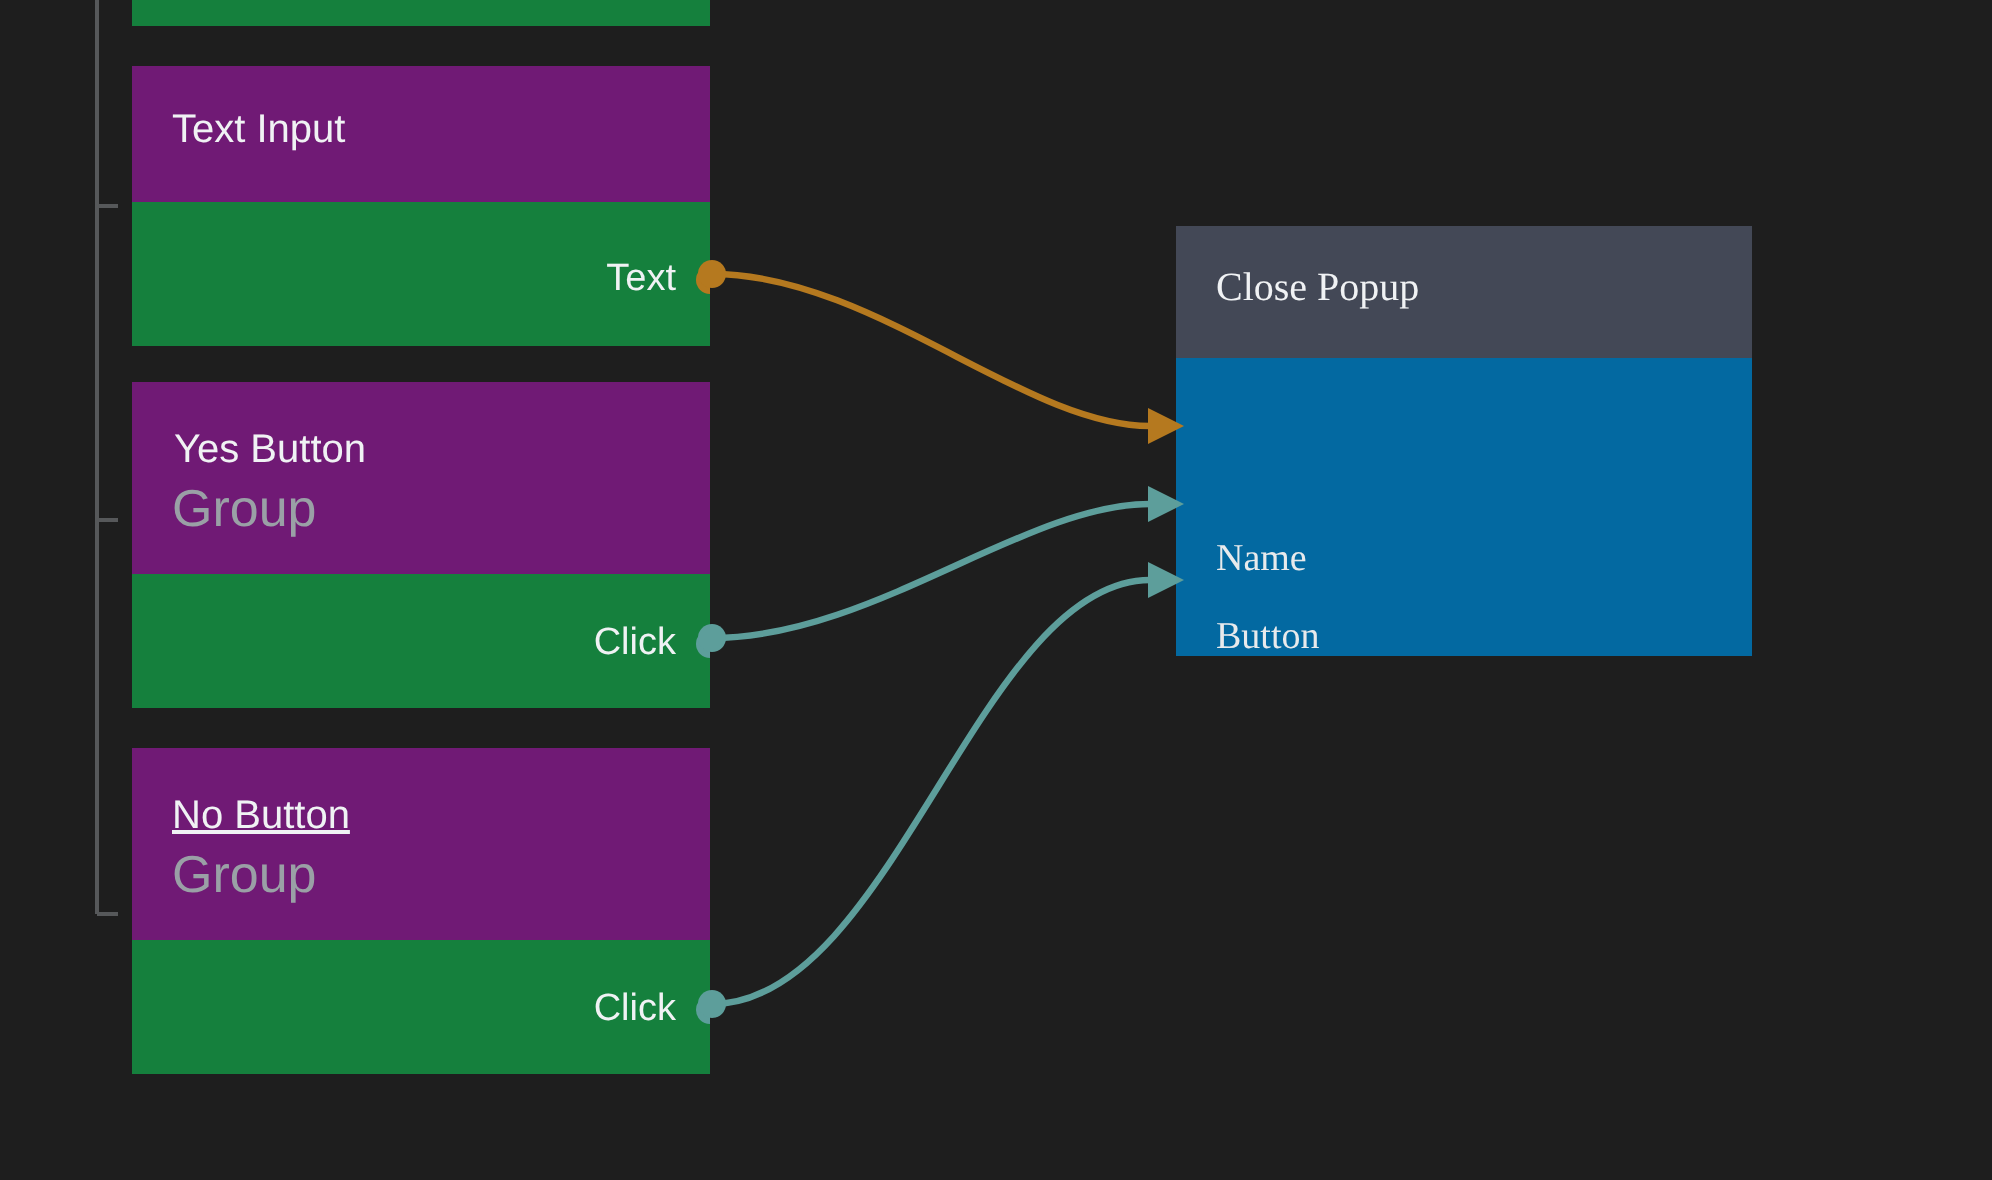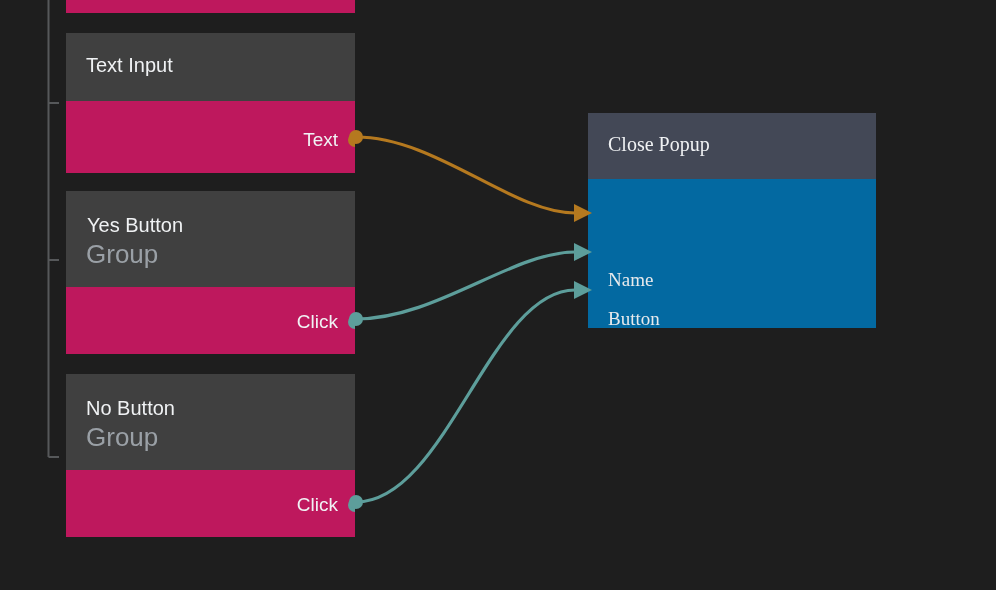--- a/index.html
+++ b/index.html
@@ -12,22 +12,22 @@
   #canvas { position:absolute; inset:0; }
 
   
   .tree-layer { position:absolute; left:0; top:0; width:996px; height:590px; pointer-events:none; }
 
   
   .node { position:absolute; overflow:hidden; }
   .node-header { width:100%; }
   .node-body { width:100%; position:relative; }
 
-  .blue .node-header { background:#404040; }
-  .blue .node-body   { background:#be185d; }
+  .blue .node-header { background:#701a75; }
+  .blue .node-body   { background:#15803d; }
 
   .grey .node-header { background:#434856; }
   .grey .node-body   { background:#0369a1; }
 
   .node-title {
     color:#f0f2f4;
     font-size:20px;
     line-height:24px;
     white-space:nowrap;
   }
@@ -109,21 +109,21 @@
     <div class="node-body" style="height:67px;">
       <div class="port-out" style="top:25px;">
         <span class="port-label">Click</span>
         <span class="port-dot dot-teal"></span>
       </div>
     </div>
   </div>
 
   <div class="node blue" style="left:66px; top:374px; width:289px; height:163px;">
     <div class="node-header" style="height:96px;">
-      <div class="node-title" style="padding:22px 0 0 20px;">No Button</div>
+      <div class="node-title" style="padding:22px 0 0 20px;text-decoration:underline;">No Button</div>
       <div class="node-subtitle" style="padding:5px 0 0 20px;">Group</div>
     </div>
     <div class="node-body" style="height:67px;">
       <div class="port-out" style="top:25px;">
         <span class="port-label">Click</span>
         <span class="port-dot dot-teal"></span>
       </div>
     </div>
   </div>
 

